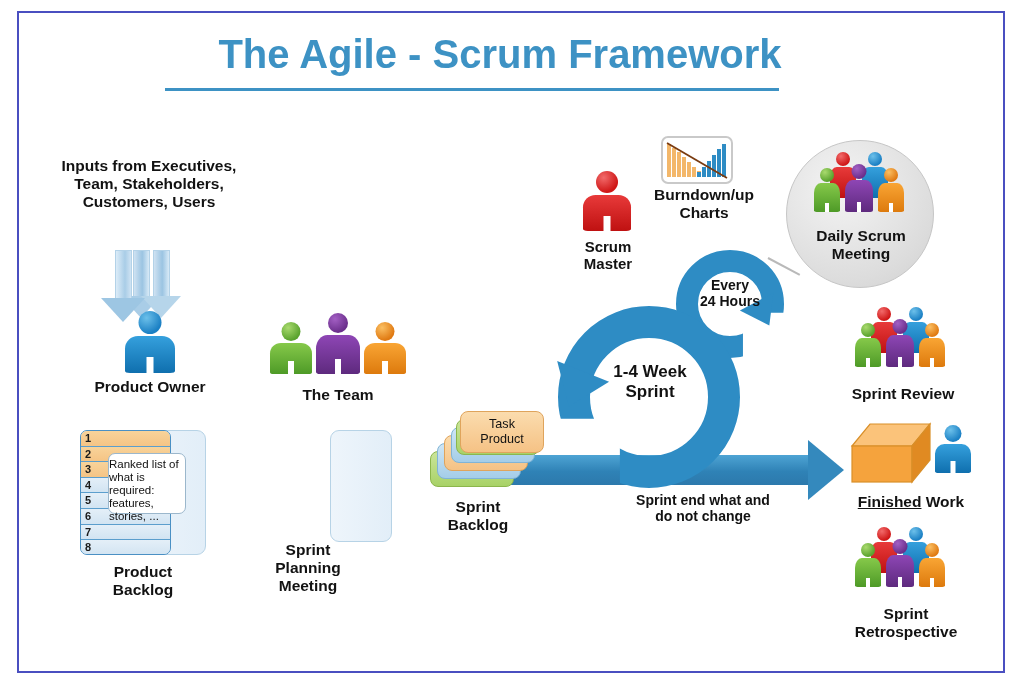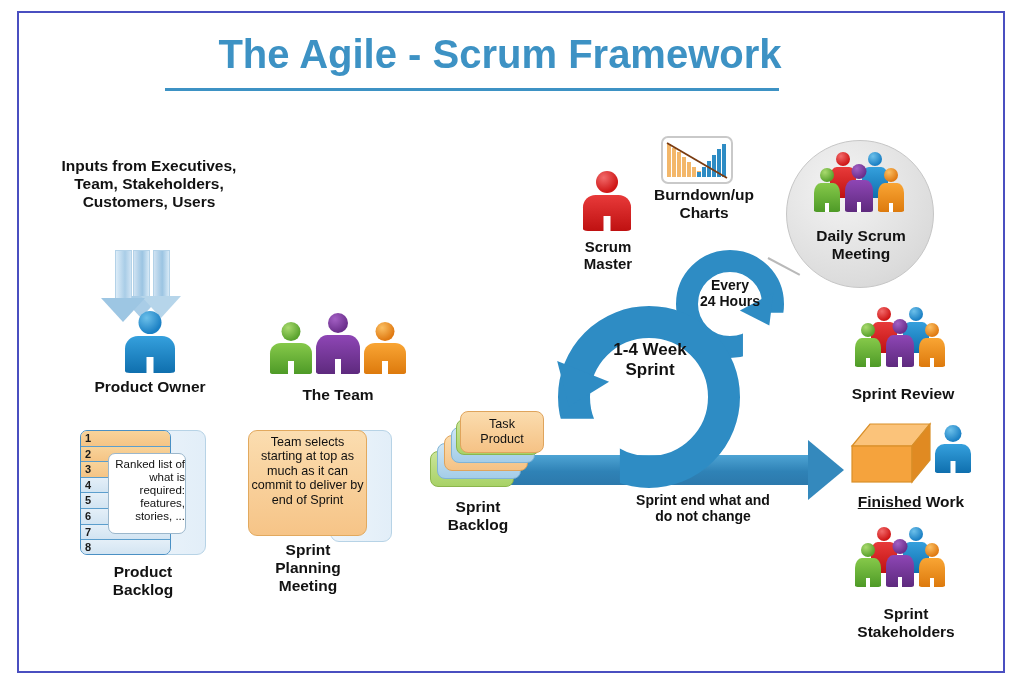--- a/index.html
+++ b/index.html
@@ -139,28 +139,28 @@
     padding-left: 4px;
     line-height: 14px;
   }
   .bl-row.orange { background: linear-gradient(to bottom, #f8d39a, #f5c485); }
   .bl-row.blue   { background: linear-gradient(to bottom, #e4eff8, #d2e4f2); }
   #backlog-callout {
     position: absolute;
     left: 108px;
     top: 453px;
     width: 78px;
-    height: 81px;
+    height: 61px;
     background: #ffffff;
     border: 1px solid #9bb7cc;
     border-radius: 7px;
     box-sizing: border-box;
     font-size: 11.5px;
     line-height: 13px;
-    text-align: right;
+    text-align: left;
     color: #111;
     padding-top: 4px;
   }
 
   
   #plan-shadow {
     position: absolute;
     left: 330px;
     top: 430px;
     width: 62px;
@@ -374,21 +374,20 @@
     <div class="bl-row blue">7</div>
     <div class="bl-row blue">8</div>
   </div>
   <div id="backlog-callout">Ranked list of what is required: features, stories, ...</div>
   <div class="lbl lbl-16" style="left:78px; top:563px; width:130px;">
     <div>Product</div>
     <div>Backlog</div>
   </div>
 
   <div id="plan-shadow"></div>
-  <div id="plan-box">Team selects starting at top as much as it can commit to deliver by end of Sprint</div>
   <div class="lbl lbl-16" style="left:245px; top:541px; width:126px;">
     <div>Sprint</div>
     <div>Planning</div>
     <div>Meeting</div>
   </div>
 
   <div id="big-arrow-shaft"></div>
   <div id="big-arrow-head"></div>
 
   <div class="stack-card" style="left:430px; top:451px; width:84px; height:36px; background:linear-gradient(to bottom,#cbe59a,#a8d267); border:1px solid #8cb64c; z-index:1;"></div>
@@ -473,21 +472,21 @@
 
   <div class="ring" id="daily-ring"></div>
   <div id="daily-ring-arrow"></div>
   <div class="lbl lbl-14" style="left:686px; top:277px; width:88px;">
     <div>Every</div>
     <div>24 Hours</div>
   </div>
 
   <div class="ring" id="sprint-ring"></div>
   <div id="sprint-ring-arrow"></div>
-  <div class="lbl lbl-16" style="left:597px; top:340px; width:106px; font-size:17px;">
+  <div class="lbl lbl-16" style="left:597px; top:362px; width:106px; font-size:17px;">
     <div>1-4 Week</div>
     <div>Sprint</div>
   </div>
 
   <div class="lbl lbl-14" style="left:588px; top:492px; width:230px;">
     <div>Sprint end what and</div>
     <div>do not change</div>
   </div>
 
   <div class="group" style="left:853px; top:307px; width:98px; height:70px;">
@@ -551,15 +550,15 @@
       <div class="legsgap" style="width:4px;height:10px;"></div>
     </div>
     <div class="person" style="left:66px; top:16px; width:26px; height:44px;">
       <div class="head" style="width:14px;height:14px;background:radial-gradient(circle at 35% 30%,#fbbf62,#e07a12 70%);"></div>
       <div class="torso" style="top:15px;width:26px;height:29px;background:linear-gradient(to bottom,#f9a534,#dd7a0d);"></div>
       <div class="legsgap" style="width:4px;height:9px;"></div>
     </div>
   </div>
   <div class="lbl lbl-16" style="left:828px; top:605px; width:156px;">
     <div>Sprint</div>
-    <div>Stakeholders</div>
+    <div>Retrospective</div>
   </div>
 </div>
 
 </body></html>

